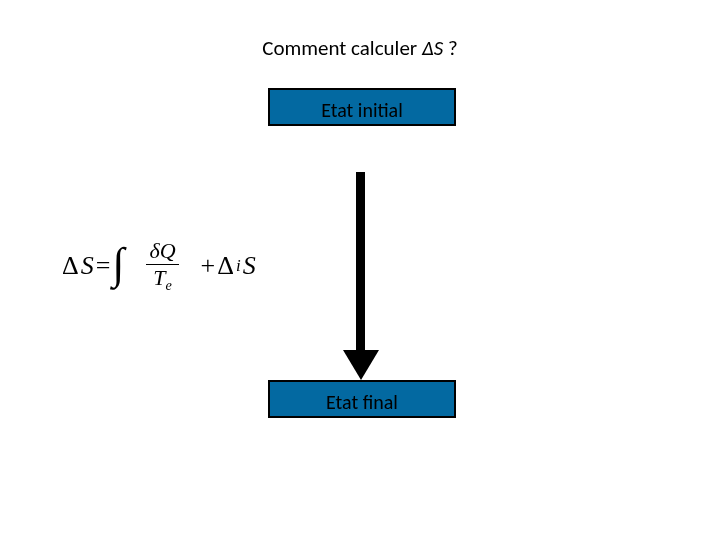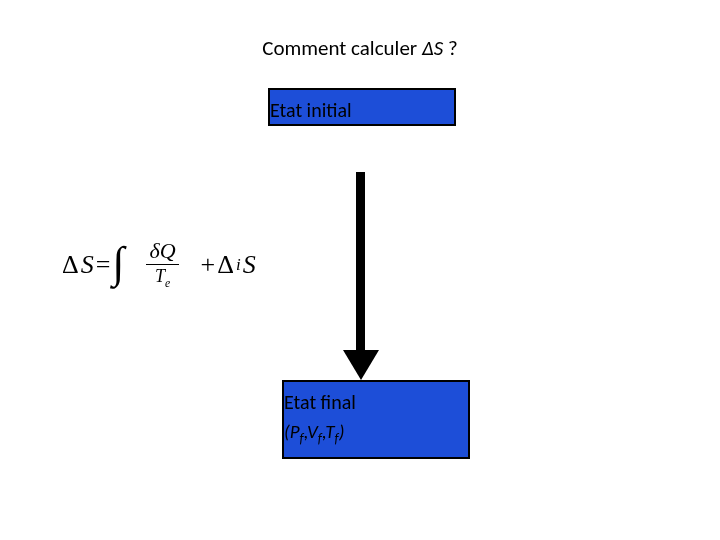--- a/index.html
+++ b/index.html
@@ -18,39 +18,39 @@
     width: 720px;
     text-align: center;
     font-size: 21px;
     color: #000;
   }
   .title .dS { font-style: italic; }
   .state-box {
     position: absolute;
     left: 268px;
     width: 184px;
-    background: #1d4ed8;
+    background: #0369a1;
     border: 2px solid #000;
-    text-align: left;
+    text-align: center;
   }
   .state-box .label {
     font-size: 20px;
     padding: 8px 0 2px 0;
   }
   .state-box .vars {
     font-size: 19px;
     font-style: italic;
     padding: 4px 0 10px 0;
   }
   .state-box .vars sub {
     font-size: 0.7em;
     font-style: italic;
   }
   #box-initial { top: 88px; }
-  #box-final   { top: 380px; margin-left: 14px; }
+  #box-final   { top: 380px; }
   .arrow-shaft {
     position: absolute;
     left: 356px;
     top: 172px;
     width: 9px;
     height: 180px;
     background: #000;
   }
   .arrow-head {
     position: absolute;
@@ -84,42 +84,39 @@
   .frac {
     display: inline-flex;
     flex-direction: column;
     align-items: center;
     font-style: italic;
     vertical-align: middle;
     line-height: 1;
     margin: 0 20px;
   }
   .frac .num { border-bottom: 1.5px solid #000; padding: 0 3px 2px 3px; font-size: 22px;}
-  .frac .den { padding: 2px 3px 0 3px; font-size: 18px;}
+  .frac .den { padding: 2px 3px 0 3px; font-size: 22px;}
   .sub { font-size: 0.65em; vertical-align: sub; }
 </style>
 </head>
 <body>
 
 <div class="title">
   <span>Comment calculer </span><span class="dS"><span>Δ</span><span>S</span></span><span> ?</span>
 </div>
 
 <div id="box-initial" class="state-box">
   <div class="label">Etat initial</div>
 </div>
 
 <div class="arrow-shaft"></div>
 <div class="arrow-head"></div>
 
 <div id="box-final" class="state-box">
   <div class="label">Etat final</div>
-  <div class="vars">
-    <span>(</span><span>P</span><sub>f</sub><span>,</span><span>V</span><sub>f</sub><span>,</span><span>T</span><sub>f</sub><span>)</span>
-  </div>
 </div>
 
 <div class="equation">
   <span class="upright">Δ</span>
     <span>S</span>
   <span class="upright"> = </span>
   <span class="integral">∫</span>
   <span class="frac">
     <span class="num"><span>δ</span><span>Q</span></span>
     <span class="den"><span>T</span><span class="sub">e</span></span>

